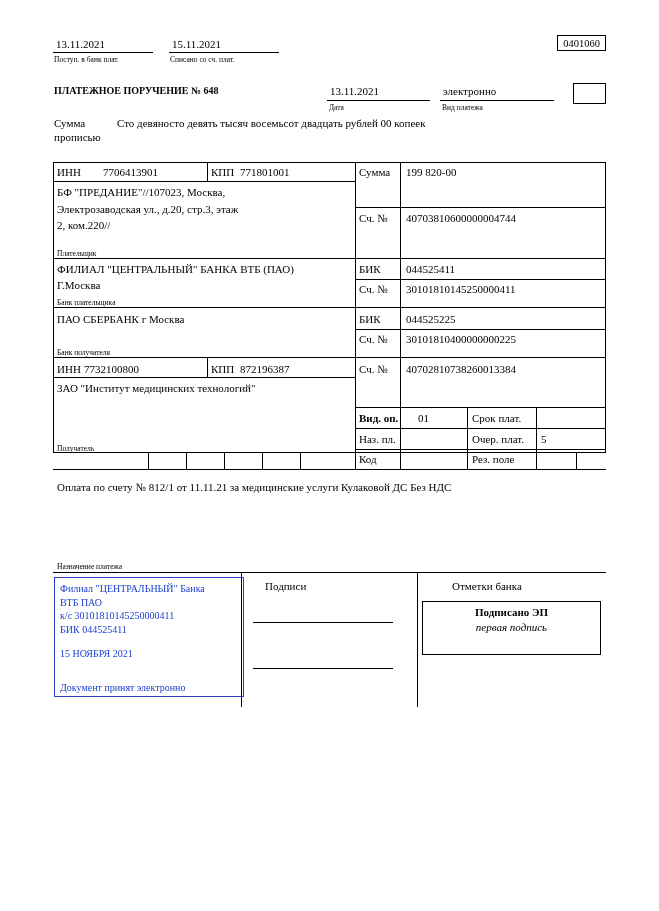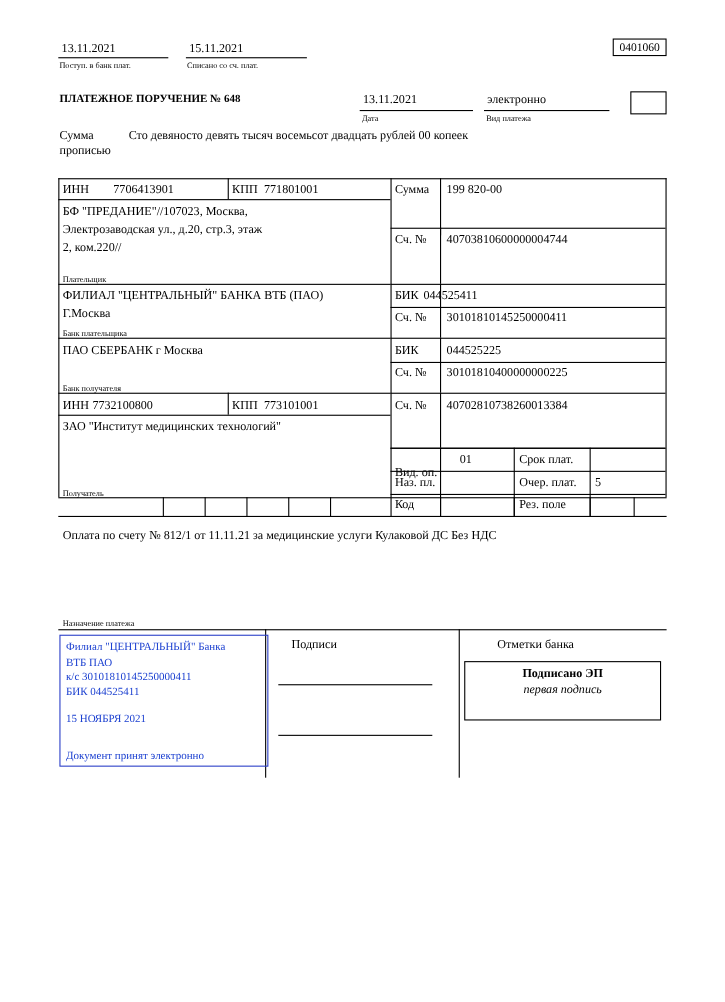--- a/index.html
+++ b/index.html
@@ -134,21 +134,21 @@
   <div class="abs txt" style="left:406px; top:212px;">40703810600000004744</div>
   <div class="line" style="left:355px; top:258px; width:250px; height:1px;"></div>
   <div class="line" style="left:400px; top:207px; width:1px; height:51px;"></div>
 
   <div class="abs txt" style="left:57px; top:263px;">ФИЛИАЛ "ЦЕНТРАЛЬНЫЙ" БАНКА ВТБ (ПАО)</div>
   <div class="abs txt" style="left:57px; top:279px;">Г.Москва</div>
   <div class="abs lbl-small" style="left:57px; top:298px;">Банк плательщика</div>
   <div class="line" style="left:53px; top:307px; width:302px; height:1px;"></div>
 
   <div class="abs txt" style="left:359px; top:263px;">БИК</div>
-  <div class="abs txt" style="left:385px; top:263px;text-align:center;">044525411</div>
+  <div class="abs txt" style="left:406px; top:263px;text-align:center;">044525411</div>
   <div class="line" style="left:355px; top:279px; width:250px; height:1px;"></div>
   <div class="abs txt" style="left:359px; top:283px;">Сч. №</div>
   <div class="abs txt" style="left:406px; top:283px;">30101810145250000411</div>
   <div class="line" style="left:355px; top:307px; width:250px; height:1px;"></div>
   <div class="line" style="left:400px; top:258px; width:1px; height:49px;"></div>
 
   <div class="abs txt" style="left:57px; top:313px;">ПАО СБЕРБАНК г Москва</div>
   <div class="abs lbl-small" style="left:57px; top:348px;">Банк получателя</div>
   <div class="line" style="left:53px; top:357px; width:302px; height:1px;"></div>
 
@@ -157,31 +157,31 @@
   <div class="line" style="left:355px; top:329px; width:250px; height:1px;"></div>
   <div class="abs txt" style="left:359px; top:333px;">Сч. №</div>
   <div class="abs txt" style="left:406px; top:333px;">30101810400000000225</div>
   <div class="line" style="left:355px; top:357px; width:250px; height:1px;"></div>
   <div class="line" style="left:400px; top:307px; width:1px; height:50px;"></div>
 
   <div class="abs txt" style="left:57px; top:363px;">ИНН</div>
   <div class="abs txt" style="left:84px; top:363px;">7732100800</div>
   <div class="line" style="left:207px; top:357px; width:1px; height:20px;"></div>
   <div class="abs txt" style="left:211px; top:363px;">КПП</div>
-  <div class="abs txt" style="left:240px; top:363px;">773101001</div>
+  <div class="abs txt" style="left:240px; top:363px;">872196387</div>
   <div class="line" style="left:53px; top:377px; width:302px; height:1px;"></div>
   <div class="abs txt" style="left:57px; top:382px;">ЗАО "Институт медицинских технологий"</div>
   <div class="abs lbl-small" style="left:57px; top:444px;">Получатель</div>
 
   <div class="abs txt" style="left:359px; top:363px;">Сч. №</div>
   <div class="abs txt" style="left:406px; top:363px;">40702810738260013384</div>
   <div class="line" style="left:355px; top:407px; width:250px; height:1px;"></div>
   <div class="line" style="left:400px; top:357px; width:1px; height:50px;"></div>
 
-  <div class="abs txt" style="left:359px; top:424px;">Вид. оп.</div>
+  <div class="abs txt" style="left:359px; top:412px;font-weight:bold;">Вид. оп.</div>
   <div class="abs txt" style="left:418px; top:412px;">01</div>
   <div class="abs txt" style="left:472px; top:412px;">Срок плат.</div>
   <div class="abs txt" style="left:541px; top:412px;"></div>
   <div class="line" style="left:355px; top:407px; width:250px; height:1px;"></div>
   <div class="line" style="left:355px; top:428px; width:250px; height:1px;"></div>
 
   <div class="abs txt" style="left:359px; top:433px;">Наз. пл.</div>
   <div class="abs txt" style="left:418px; top:433px;"></div>
   <div class="abs txt" style="left:472px; top:433px;">Очер. плат.</div>
   <div class="abs txt" style="left:541px; top:433px;">5</div>

